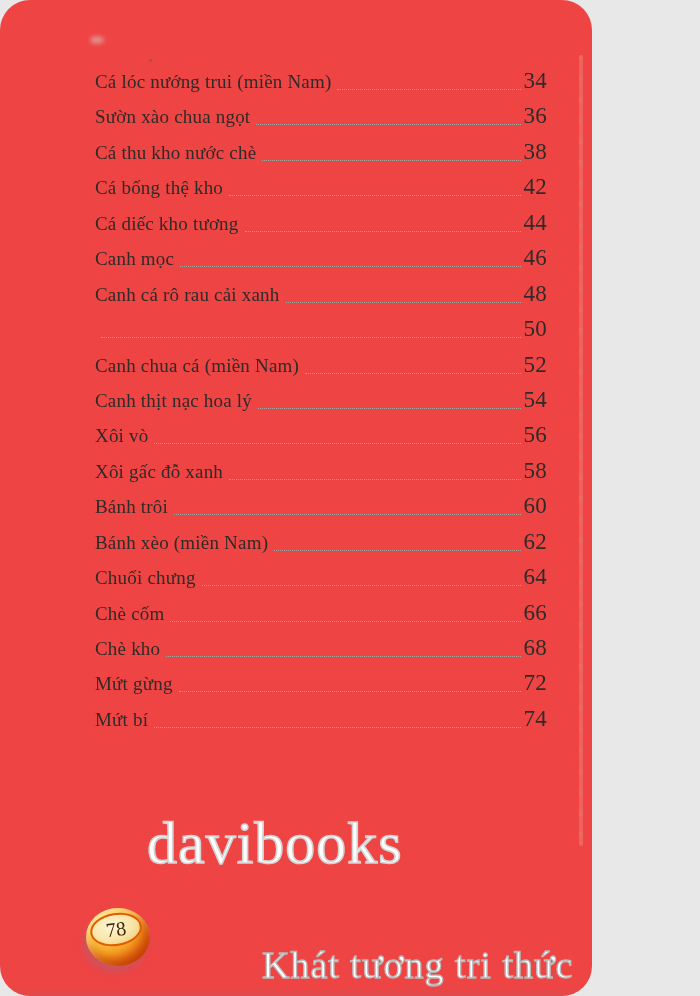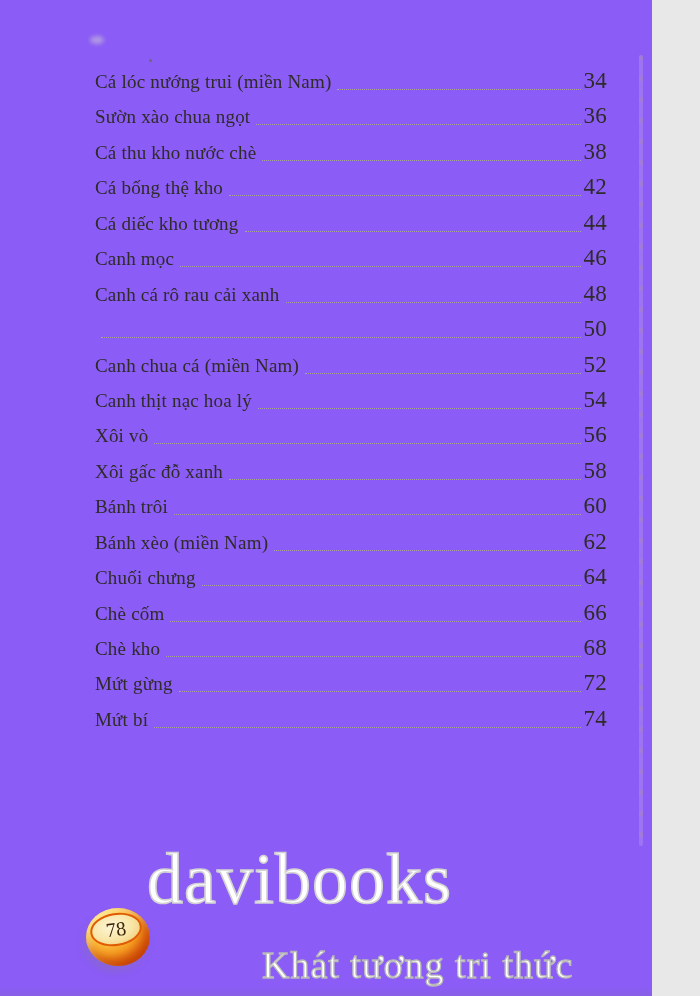--- a/index.html
+++ b/index.html
@@ -2,25 +2,26 @@
 <html><head>
 <meta charset="utf-8">
 <style>
   html, body {
     margin: 0;
     padding: 0;
     background: #e8e8e8;
   }
   .page {
     position: relative;
-    width: 652px;
+    width: 592px;
     height: 996px;
-    background: #8b5cf6;
+    background: #ef4444;
     overflow: hidden;
     font-family: "Liberation Serif", "DejaVu Serif", serif;
+    border-radius: 30px;
   }
   
   .speck {
     position: absolute;
     left: 149px;
     top: 59px;
     width: 3px;
     height: 3px;
     border-radius: 50%;
     background: #6a665f;
@@ -99,22 +100,22 @@
     position: absolute;
     left: 0;
     top: 0;
     width: 100%;
     height: 100%;
     pointer-events: none;
   }
   .wm-brand {
     position: absolute;
     left: 147px;
-    top: 843px;
-    font-size: 72px;
+    top: 813px;
+    font-size: 60px;
     line-height: 1;
     font-family: "Liberation Serif", "DejaVu Serif", serif;
     color: #ffffff;
     -webkit-text-stroke: 1.6px #d2d2d2;
     letter-spacing: 1px;
   }
   .wm-slogan {
     position: absolute;
     left: 262px;
     top: 946px;

